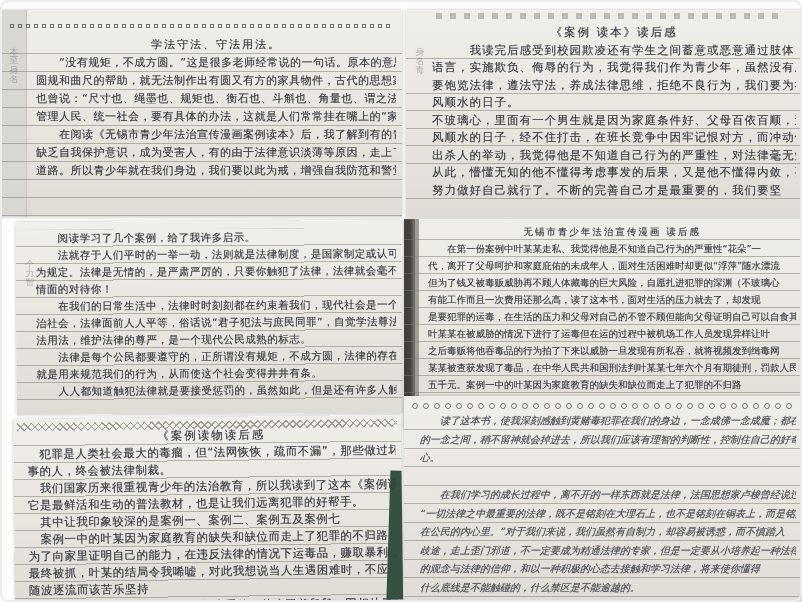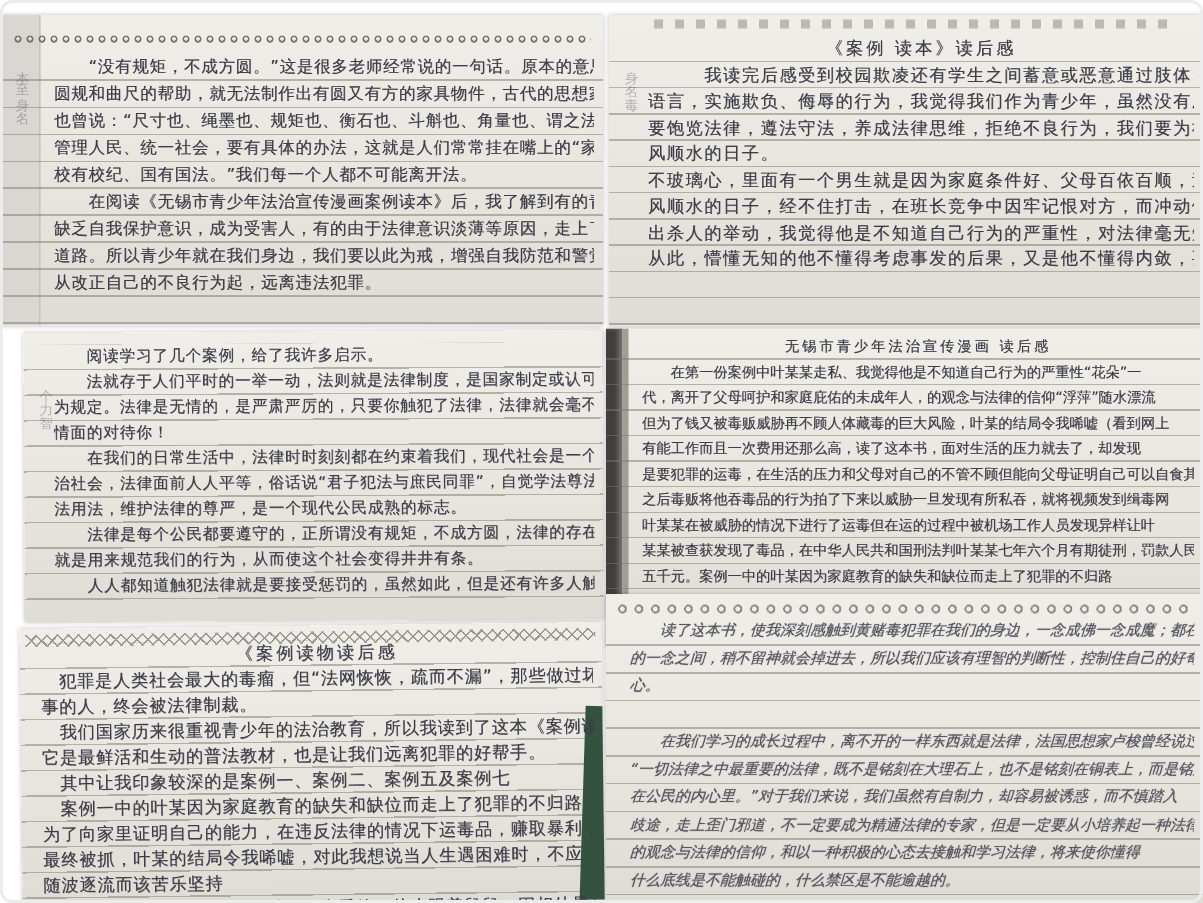--- a/index.html
+++ b/index.html
@@ -59,49 +59,49 @@
 
 <div class="collage">
   <div class="frame"></div>
 
   <figure class="photo p1" style="margin:0;">
     <div class="spine-light"></div>
     <div class="coil"></div>
     <div class="rules"></div>
     <div class="marginv">本至身名</div>
     <div class="page">
+      <div class="title">学法守法、守法用法。</div>
       <div class="lines">
           <div>　　“没有规矩，不成方圆。”这是很多老师经常说的一句话。原本的意思指木工没有</div>
           <div>圆规和曲尺的帮助，就无法制作出有圆又有方的家具物件，古代的思想家墨子</div>
           <div>也曾说：“尺寸也、绳墨也、规矩也、衡石也、斗斛也、角量也、谓之法。”其意思是</div>
           <div>管理人民、统一社会，要有具体的办法，这就是人们常常挂在嘴上的“家有家规、</div>
-          <div>校有校纪、国有国法。”我们每一个人都不可能离开法。</div>
           <div>　　在阅读《无锡市青少年法治宣传漫画案例读本》后，我了解到有的青少年由于</div>
           <div>缺乏自我保护意识，成为受害人，有的由于法律意识淡薄等原因，走上了犯罪</div>
           <div>道路。所以青少年就在我们身边，我们要以此为戒，增强自我防范和警觉意识，</div>
-          <div>从改正自己的不良行为起，远离违法犯罪。</div>
         </div>
     </div>
   </figure>
 
   <figure class="photo p2" style="margin:0;">
     <div class="dashes"></div>
     <div class="rules"></div>
     <div class="marginv">身名毒</div>
     <div class="page">
       <div class="title">《案例 读本》读后感</div>
       <div class="lines">
           <div>　　　我读完后感受到校园欺凌还有学生之间蓄意或恶意通过肢体、</div>
           <div>语言，实施欺负、侮辱的行为，我觉得我们作为青少年，虽然没有成年，但也</div>
           <div>要饱览法律，遵法守法，养成法律思维，拒绝不良行为，我们要为社</div>
           <div>风顺水的日子。</div>
           <div>不玻璃心，里面有一个男生就是因为家庭条件好、父母百依百顺，过着顺</div>
           <div>风顺水的日子，经不住打击，在班长竞争中因牢记恨对方，而冲动做</div>
           <div>出杀人的举动，我觉得他是不知道自己行为的严重性，对法律毫无知</div>
           <div>从此，懵懂无知的他不懂得考虑事发的后果，又是他不懂得内敛，要</div>
+          <div>努力做好自己就行了。不断的完善自己才是最重要的，我们要坚</div>
         </div>
     </div>
   </figure>
 
   <figure class="photo p3" style="margin:0;">
     <div class="rules"></div>
     <div class="marginv">个力智</div>
     <div class="page">
 
       <div class="lines">
@@ -119,26 +119,26 @@
     </div>
   </figure>
 
   <figure class="photo p4" style="margin:0;">
     <div class="spine-dark"></div>
     <div class="rules"></div>
     <div class="page">
       <div class="title">无锡市青少年法治宣传漫画 读后感</div>
       <div class="lines">
           <div>　　在第一份案例中叶某某走私、我觉得他是不知道自己行为的严重性“花朵”一</div>
-          <div>代，离开了父母呵护和家庭庇佑的未成年人，的观念与法律的信仰“浮萍”随水漂流</div>
-          <div>但为了钱又被毒贩威胁再不顾人体藏毒的巨大风险，叶某的结局令我唏嘘（看到网上</div>
+          <div>代，离开了父母呵护和家庭庇佑的未成年人，面对生活困难时却更似“浮萍”随水漂流</div>
+          <div>但为了钱又被毒贩威胁再不顾人体藏毒的巨大风险，自愿扎进犯罪的深渊（不玻璃心</div>
           <div>有能工作而且一次费用还那么高，读了这本书，面对生活的压力就去了，却发现</div>
           <div>是要犯罪的运毒，在生活的压力和父母对自己的不管不顾但能向父母证明自己可以自食其力</div>
+          <div>叶某某在被威胁的情况下进行了运毒但在运的过程中被机场工作人员发现异样让叶</div>
           <div>之后毒贩将他吞毒品的行为拍了下来以威胁一旦发现有所私吞，就将视频发到缉毒网</div>
-          <div>叶某某在被威胁的情况下进行了运毒但在运的过程中被机场工作人员发现异样让叶</div>
           <div>某某被查获发现了毒品，在中华人民共和国刑法判叶某某七年六个月有期徒刑，罚款人民币</div>
           <div>五千元。案例一中的叶某因为家庭教育的缺失和缺位而走上了犯罪的不归路</div>
         </div>
     </div>
   </figure>
 
   <figure class="photo p5" style="margin:0;">
     <div class="chainx"></div>
     <div class="rules"></div>
     <div class="desk-wedge"></div>

